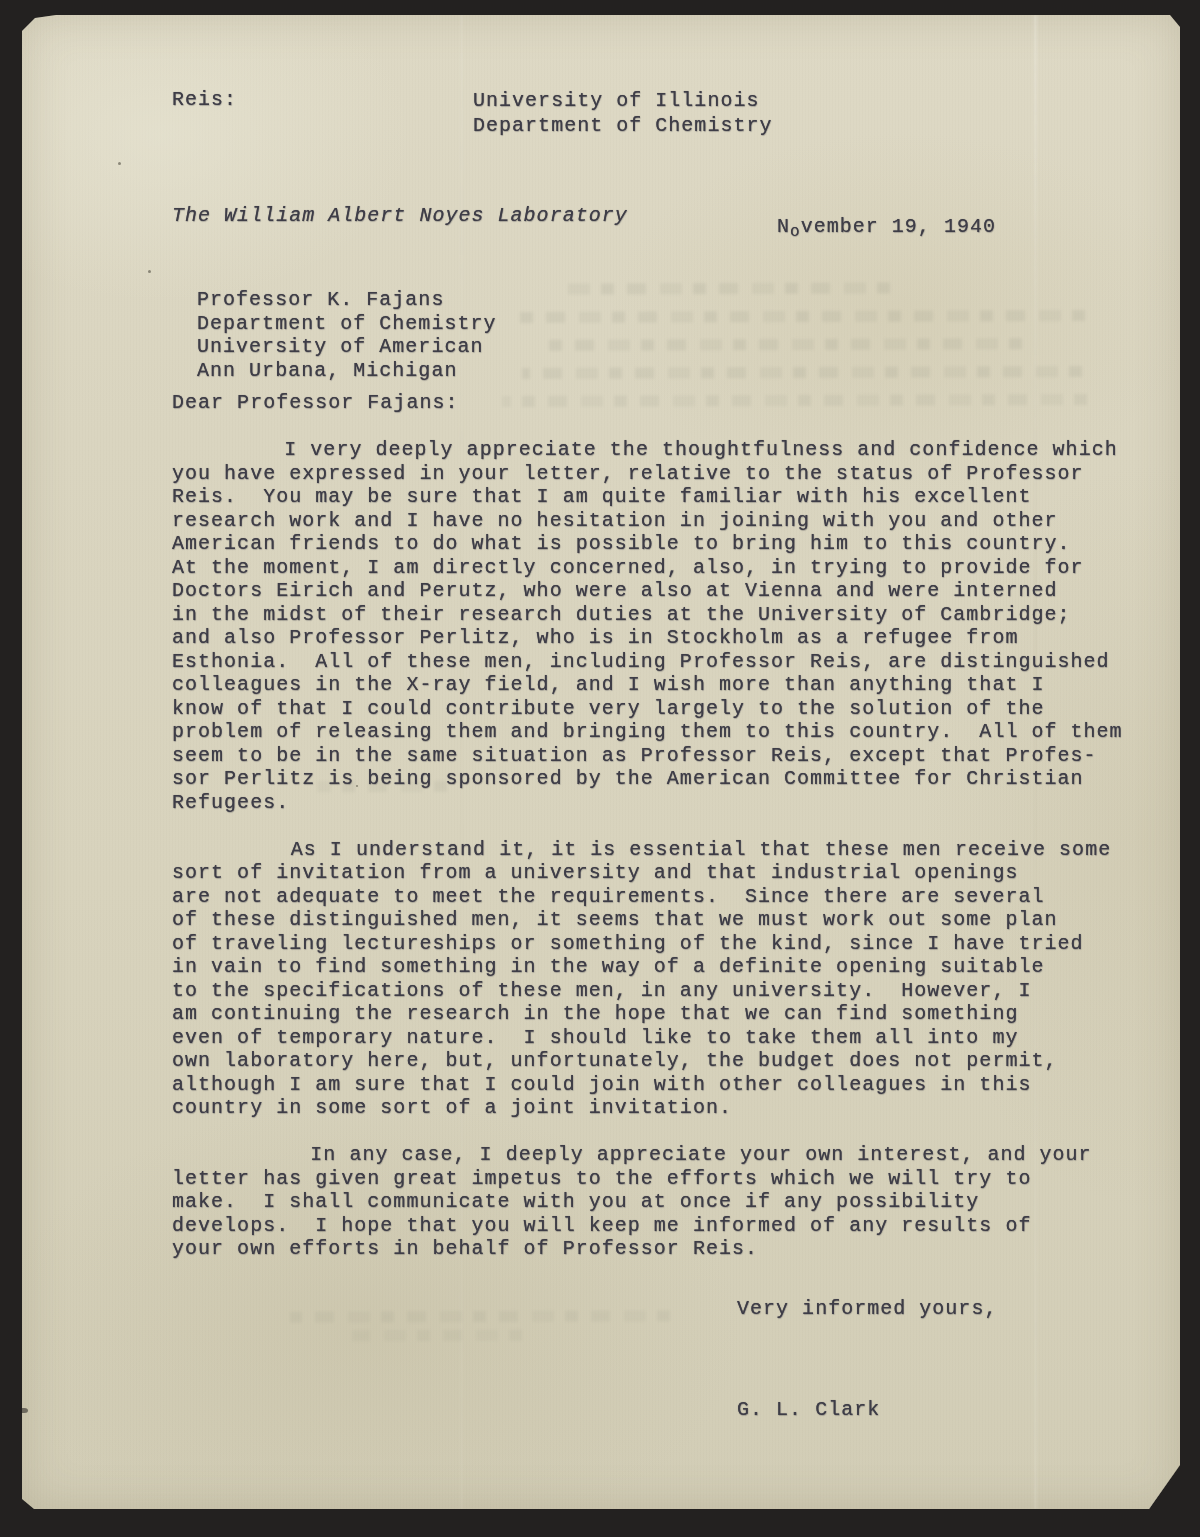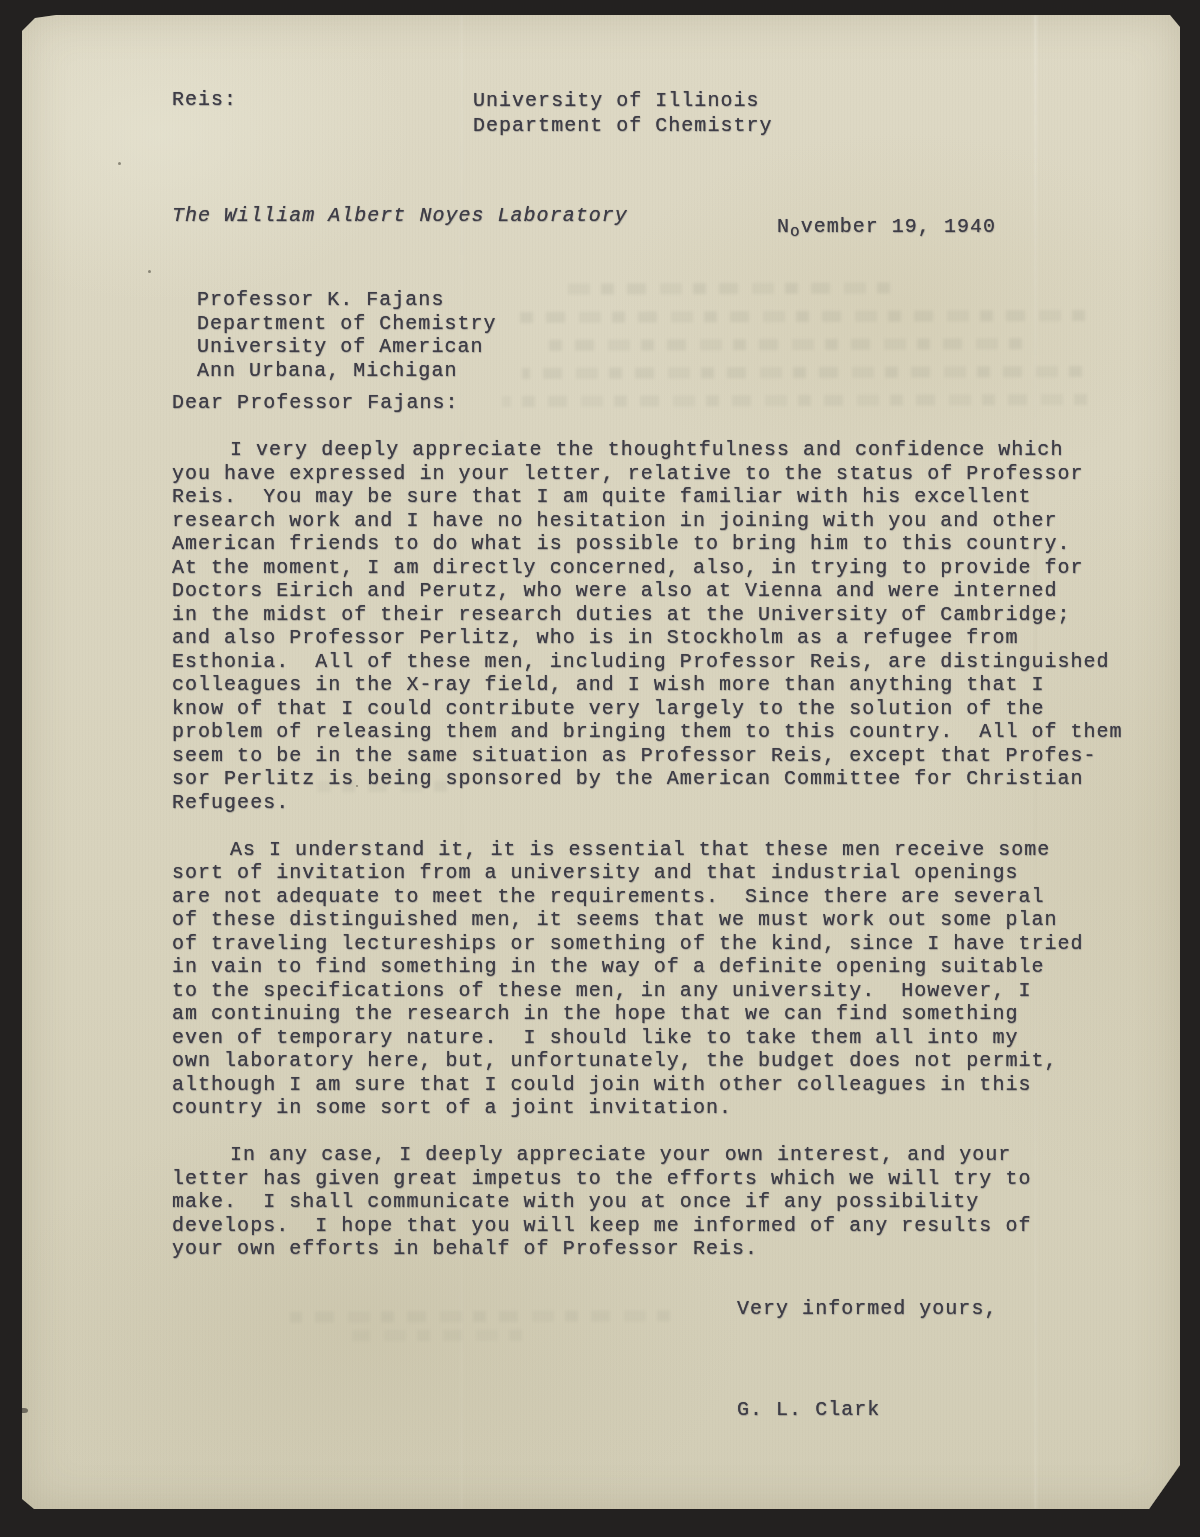--- a/index.html
+++ b/index.html
@@ -38,21 +38,21 @@
     letter-spacing:1.02px;
     color:var(--ink);
     white-space:pre;
     text-shadow:0 0 0.7px rgba(62,61,71,0.85), 0.5px 0.5px 0.8px rgba(62,61,71,0.28);
   }
   .lh-head .line{line-height:25px;}
   .lh-body .line{line-height:23.5px;}
   .letter-body{position:absolute;left:150px;top:423px;width:1000px;}
   .letter-body .paragraph{margin-bottom:23.5px;}
   .letter-body .line{line-height:23.5px;white-space:pre;}
-  .letter-body .line.indent{text-indent:58px;}
+  .letter-body .line.indent{text-indent:58px;text-align:center;}
   .date-sub{
     display:inline-block;
     font-size:16px;
     transform:translateY(4px);
     letter-spacing:1.02px;
   }
   
   .crease-v{
     position:absolute;top:0;bottom:0;width:3px;
     background:linear-gradient(180deg, rgba(255,255,252,0.5), rgba(150,140,110,0.16) 40%, rgba(255,255,250,0.3));

